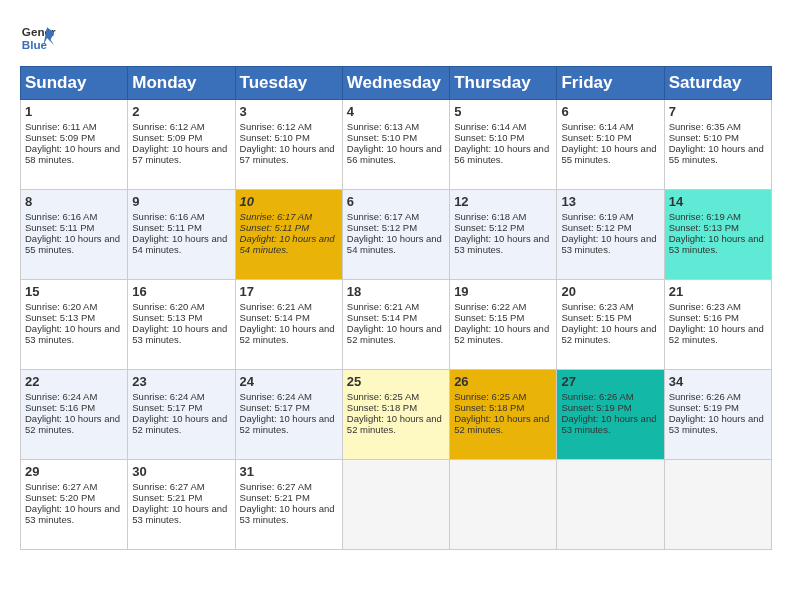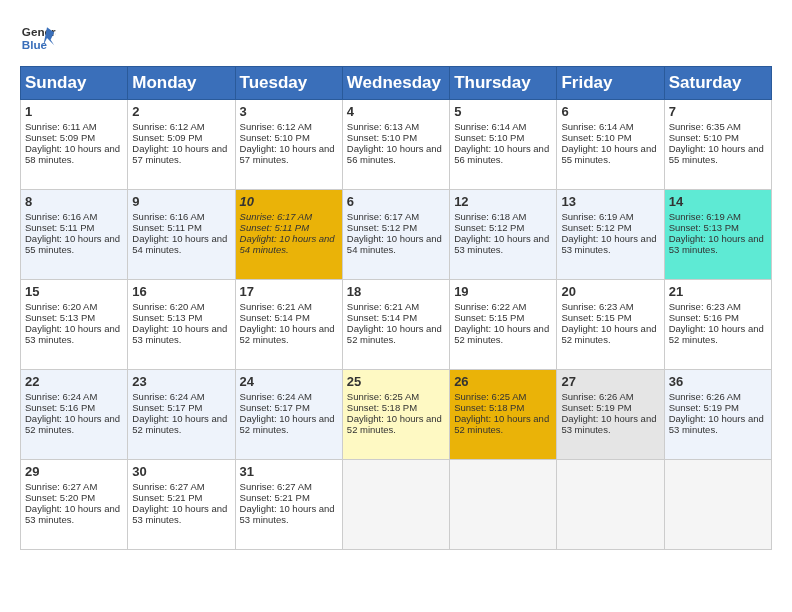--- a/index.html
+++ b/index.html
@@ -259,28 +259,28 @@
     <span>Sunrise: 6:25 AM</span><br>
     <span>Sunset: 5:18 PM</span><br>
     <span>Daylight: 10 hours and 52 minutes.</span>
   </td>
         <td style="background: #eab308;">
     <span class="day-num">26</span>
     <span>Sunrise: 6:25 AM</span><br>
     <span>Sunset: 5:18 PM</span><br>
     <span>Daylight: 10 hours and 52 minutes.</span>
   </td>
-        <td style="background: #e5e5e5;">
+        <td style="background: #14b8a6;">
     <span class="day-num">27</span>
     <span>Sunrise: 6:26 AM</span><br>
     <span>Sunset: 5:19 PM</span><br>
     <span>Daylight: 10 hours and 53 minutes.</span>
   </td>
         <td style="background: rgb(238, 243, 251);">
-    <span class="day-num">36</span>
+    <span class="day-num">34</span>
     <span>Sunrise: 6:26 AM</span><br>
     <span>Sunset: 5:19 PM</span><br>
     <span>Daylight: 10 hours and 53 minutes.</span>
   </td>
       </tr>
       <tr>
         <td>
     <span class="day-num">29</span>
     <span>Sunrise: 6:27 AM</span><br>
     <span>Sunset: 5:20 PM</span><br>

